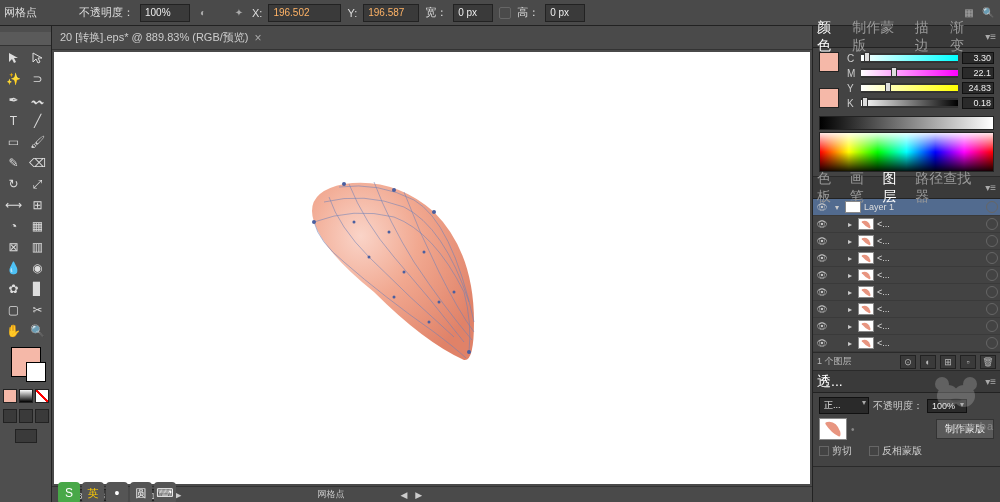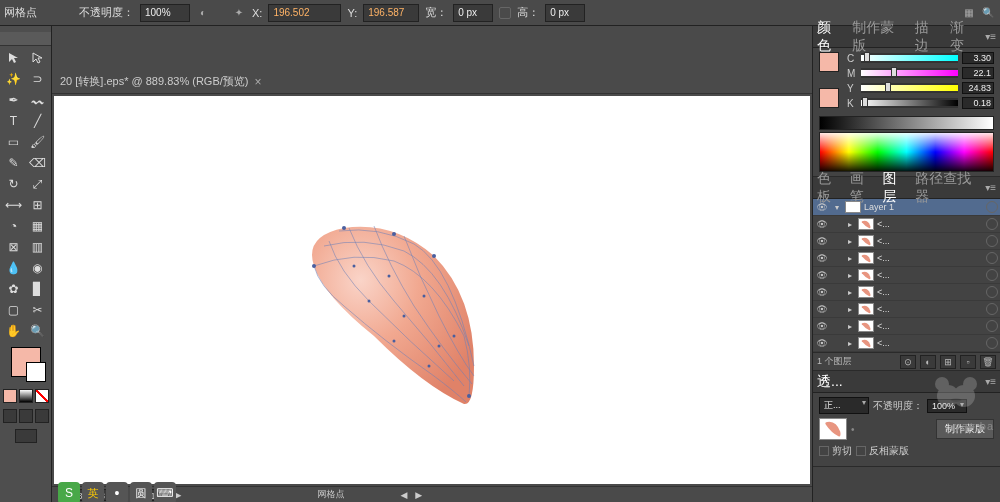--- a/index.html
+++ b/index.html
@@ -24,21 +24,21 @@
 .swatch-area { padding: 4px; display: flex; flex-direction: column; align-items: center; gap: 2px; }
 .swatch-big { width: 30px; height: 30px; background: #f5b8a8; border: 1px solid #000; position: relative; }
 .swatch-big::after { content: ''; position: absolute; right: -6px; bottom: -6px; width: 18px; height: 18px; background: #fff; border: 1px solid #000; }
 .swatch-row { display: flex; gap: 2px; }
 .swatch-sm { width: 14px; height: 14px; border: 1px solid #222; }
 .mode-row { display: flex; gap: 2px; margin-top: 4px; }
 .mode-btn { width: 14px; height: 14px; background: #3a3a3a; border: 1px solid #222; }
 
 
 .canvas-wrap { flex: 1; background: #4a4a4a; display: flex; flex-direction: column; min-width: 0; }
-.doc-tab { height: 24px; background: #4a4a4a; display: flex; align-items: center; padding: 0 8px; gap: 6px; border-bottom: 1px solid #333; margin-top: 44px; }
+.doc-tab { height: 24px; background: #4a4a4a; display: flex; align-items: center; padding: 0 8px; gap: 6px; border-bottom: 1px solid #333; }
 .doc-tab .title { color: #ccc; font-size: 11px; }
 .doc-tab .close { color: #aaa; font-size: 12px; cursor: pointer; }
 .canvas { flex: 1; background: #fff; margin: 2px; position: relative; overflow: hidden; }
 .artwork { position: absolute; left: 240px; top: 120px; width: 200px; height: 190px; }
 .statusbar { height: 16px; background: #4a4a4a; border-top: 1px solid #333; display: flex; align-items: center; padding: 0 6px; gap: 8px; font-size: 9px; color: #ccc; }
 .statusbar .field { background: #3a3a3a; border: 1px solid #222; padding: 0 3px; height: 12px; line-height: 12px; }
 
 
 .panels { width: 188px; background: #434343; border-left: 1px solid #222; display: flex; flex-direction: column; font-size: 10px; }
 .panel { border-bottom: 1px solid #2a2a2a; }
@@ -425,21 +425,21 @@
           <div class="trans-row">
             <div class="mask-thumb">
               <svg viewBox="0 0 28 22">
                   <path d="M6 6 Q4 3 10 3 Q18 3 22 14 Q23 20 20 19 Q12 15 6 6" fill="#e89580"></path>
                 </svg>
             </div>
             <span style="color:#888">•</span>
             <span style="flex:1"></span>
             <span class="mask-btn">制作蒙版</span>
           </div>
-          <div class="trans-row" style="gap:4px">
+          <div class="trans-row" style="gap:17px">
             <label style="display:flex;align-items:center;gap:3px">
                 <span style="width:10px;height:10px;border:1px solid #666"></span>
                 <span>剪切</span>
               </label>
             <label style="display:flex;align-items:center;gap:3px">
                 <span style="width:10px;height:10px;border:1px solid #666"></span>
                 <span>反相蒙版</span>
               </label>
           </div>
         </div>

